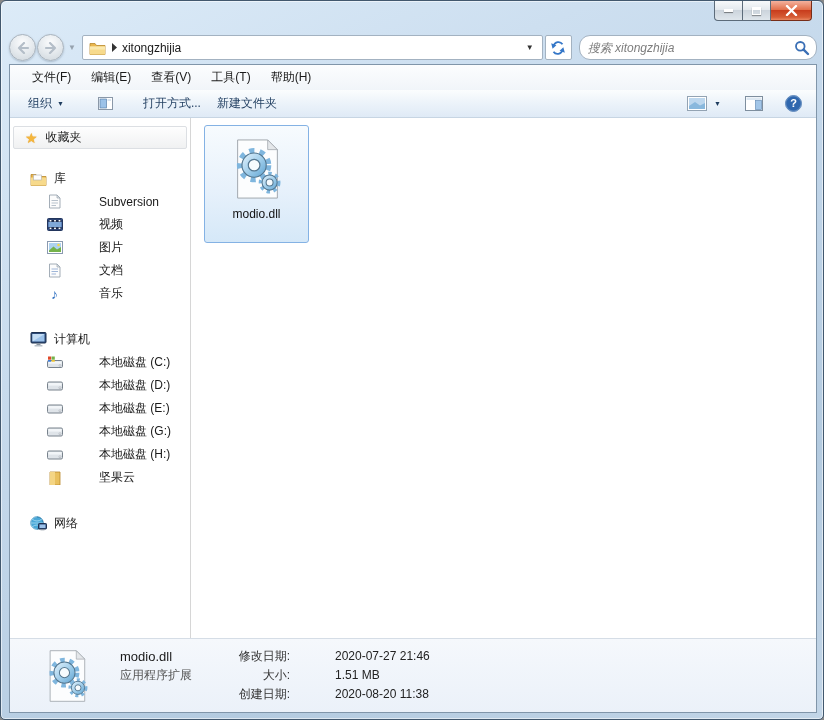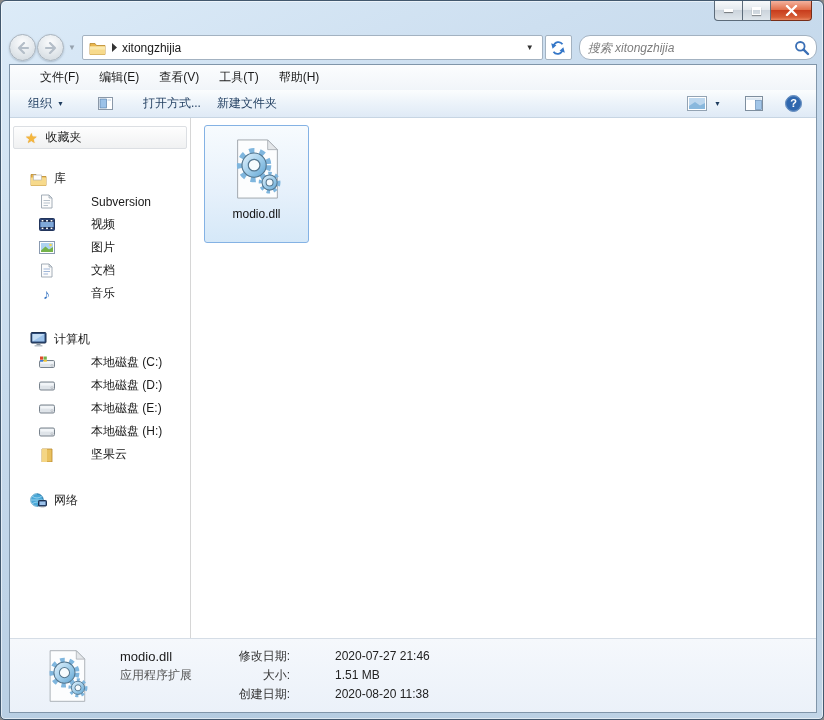--- a/index.html
+++ b/index.html
@@ -42,21 +42,21 @@
   .searchbox{ width:239px; height:25px; margin-left:7px; background:#fff;
     border:1px solid #a3b2c1; border-radius:11px; display:flex; align-items:center; padding:0 6px 0 8px; }
   .searchbox input{ flex:1; border:none; outline:none; font-size:12px; min-width:0;
     font-family:"Liberation Sans","DejaVu Sans",sans-serif; color:#333; background:transparent; }
   .searchbox input::placeholder{ color:#7d7d7d; font-style:italic; }
 
   
   .inner{ position:absolute; top:63px; left:8px; width:808px; height:649px;
     background:#fff; border:1px solid #8095a9; display:flex; flex-direction:column; }
 
-  .menubar{ height:25px; flex:0 0 auto; display:flex; align-items:center; padding-left:20px;
+  .menubar{ height:25px; flex:0 0 auto; display:flex; align-items:center; padding-left:12px;
     background:linear-gradient(#fcfdfe,#f1f5f9); font-size:12px; color:#1a1a1a; }
   .menu-item{ padding:0 10px; height:100%; display:flex; align-items:center; cursor:default; }
 
   .toolbar{ height:28px; flex:0 0 auto; display:flex; align-items:center; padding:0 12px 0 10px;
     background:linear-gradient(#fbfdfe,#ecf3fa 48%,#dfeaf6); border-bottom:1px solid #c7d5e3;
     font-size:12px; color:#1e3c5f; }
   .tbtn{ display:flex; align-items:center; gap:5px; padding:3px 8px; border-radius:2px; cursor:pointer; }
   .tb-caret{ font-size:7px; color:#1e3c5f; }
   .tb-right{ margin-left:auto; display:flex; align-items:center; gap:16px; }
 
@@ -64,21 +64,21 @@
 
   
   .sidebar{ width:181px; flex:0 0 auto; border-right:1px solid #d6d6d6; padding-top:4px;
     font-size:12px; color:#1a1a1a; overflow:hidden; }
   .fav-btn{ margin:4px 3px 0 3px; height:23px; border:1px solid #dcdfe3; border-radius:2px;
     background:linear-gradient(#fefefe,#f0f1f2); display:flex; align-items:center;
     padding-left:11px; gap:8px; cursor:pointer; }
   .star{ color:#f5b63c; font-size:14px; line-height:1; text-shadow:0 0 1px #d8921e; }
   .tree{ margin-top:18px; }
   .trow{ height:23px; display:flex; align-items:center; gap:7px; padding-left:20px; cursor:pointer; }
-  .trow.child{ padding-left:28px;gap:36px; }
+  .trow.child{ padding-left:36px;gap:36px; }
   .sec-gap{ height:23px; }
   .ticon{ width:17px; height:16px; display:flex; align-items:center; justify-content:center; flex:0 0 auto; }
   .note{ color:#2f6fc0; font-size:14px; line-height:1; }
 
   
   .mainarea{ flex:1 1 auto; position:relative; background:#fff; }
   .file-tile{ position:absolute; left:13px; top:7px; width:105px; height:118px;
     border:1px solid #84b2e4; border-radius:3px; cursor:pointer;
     background:linear-gradient(#f7fbfe,#e7f1fb 55%,#d5e8f8);
     display:flex; flex-direction:column; align-items:center; padding-top:10px; }
@@ -330,20 +330,30 @@
           </div>
           <div class="trow child">
             <span class="ticon">
               <svg width="16" height="10" viewBox="0 0 16 10">
                 <rect x="0.5" y="1" width="15" height="8" rx="1.4" fill="#dfe4e9" stroke="#78828c"></rect>
                 <rect x="1.5" y="2" width="13" height="2.6" fill="#f2f5f8"></rect>
                 <circle cx="13" cy="6.8" r="1" fill="#fff" stroke="#8a949e" stroke-width="0.5"></circle>
               </svg>
             </span>
             <span>本地磁盘 (E:)</span>
+          </div>
+          <div class="trow child">
+            <span class="ticon">
+              <svg width="16" height="10" viewBox="0 0 16 10">
+                <rect x="0.5" y="1" width="15" height="8" rx="1.4" fill="#dfe4e9" stroke="#78828c"></rect>
+                <rect x="1.5" y="2" width="13" height="2.6" fill="#f2f5f8"></rect>
+                <circle cx="13" cy="6.8" r="1" fill="#fff" stroke="#8a949e" stroke-width="0.5"></circle>
+              </svg>
+            </span>
+            <span>本地磁盘 (G:)</span>
           </div>
           <div class="trow child">
             <span class="ticon">
               <svg width="16" height="10" viewBox="0 0 16 10">
                 <rect x="0.5" y="1" width="15" height="8" rx="1.4" fill="#dfe4e9" stroke="#78828c"></rect>
                 <rect x="1.5" y="2" width="13" height="2.6" fill="#f2f5f8"></rect>
                 <circle cx="13" cy="6.8" r="1" fill="#fff" stroke="#8a949e" stroke-width="0.5"></circle>
               </svg>
             </span>
             <span>本地磁盘 (H:)</span>

